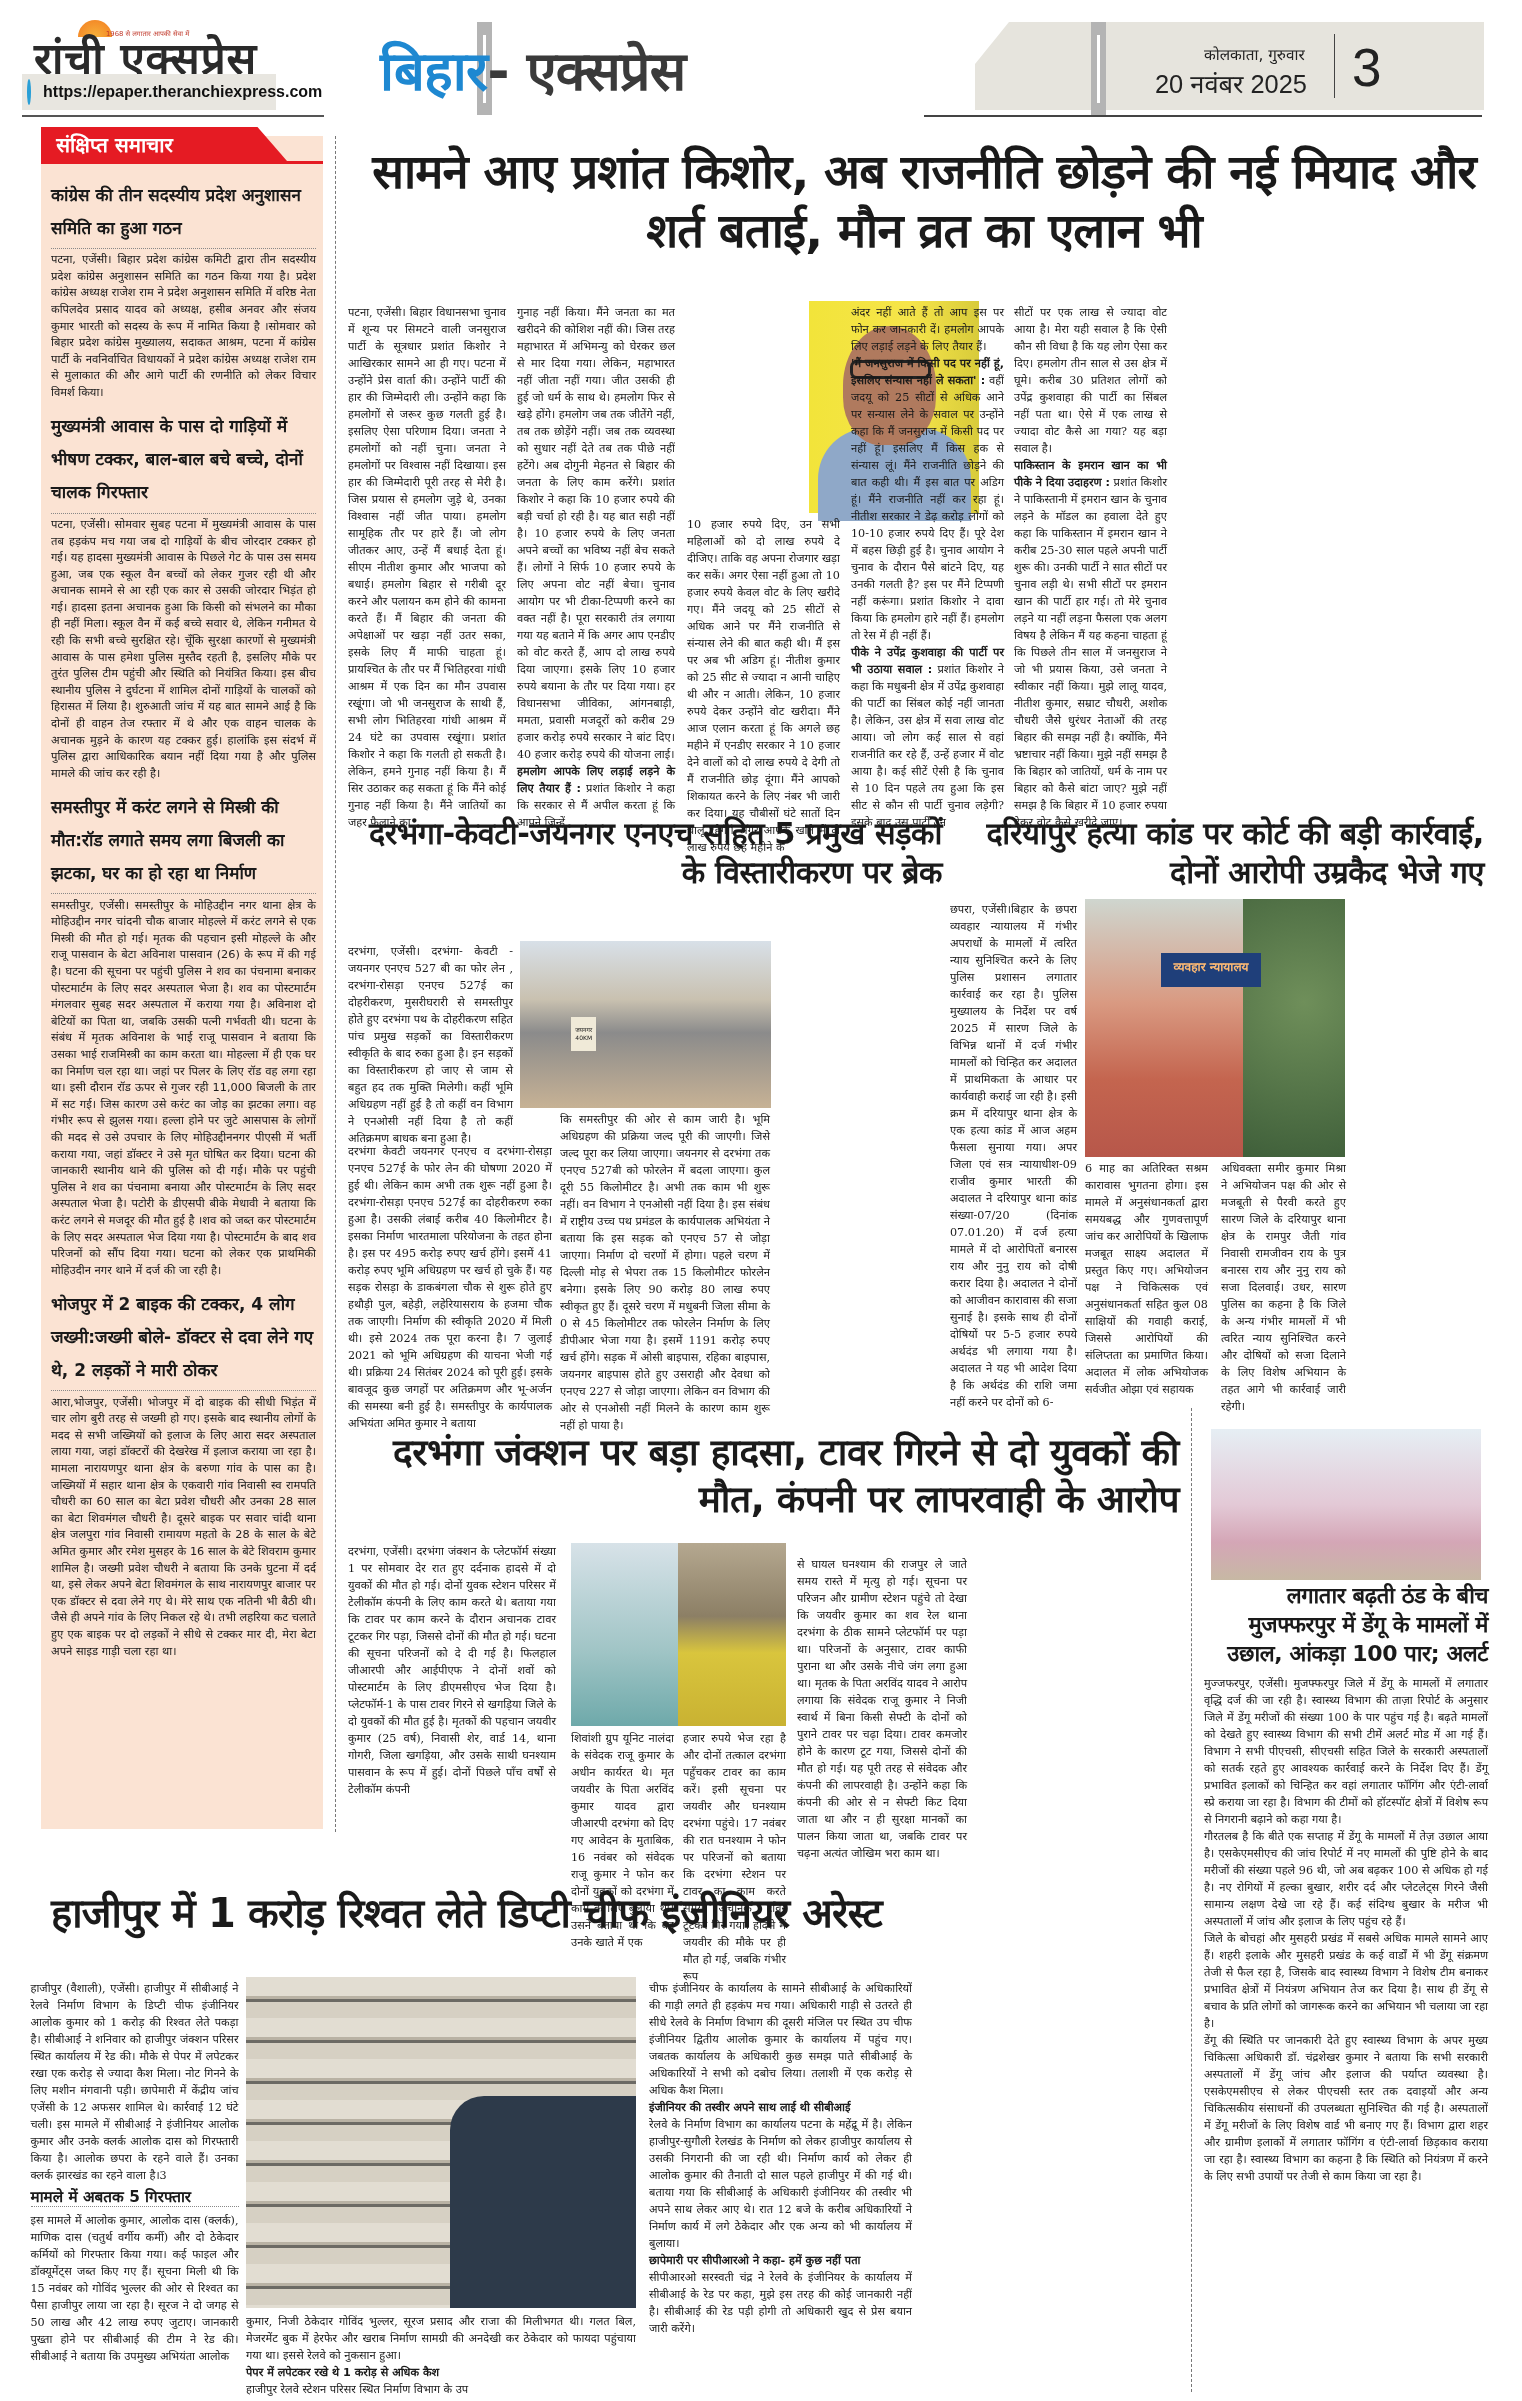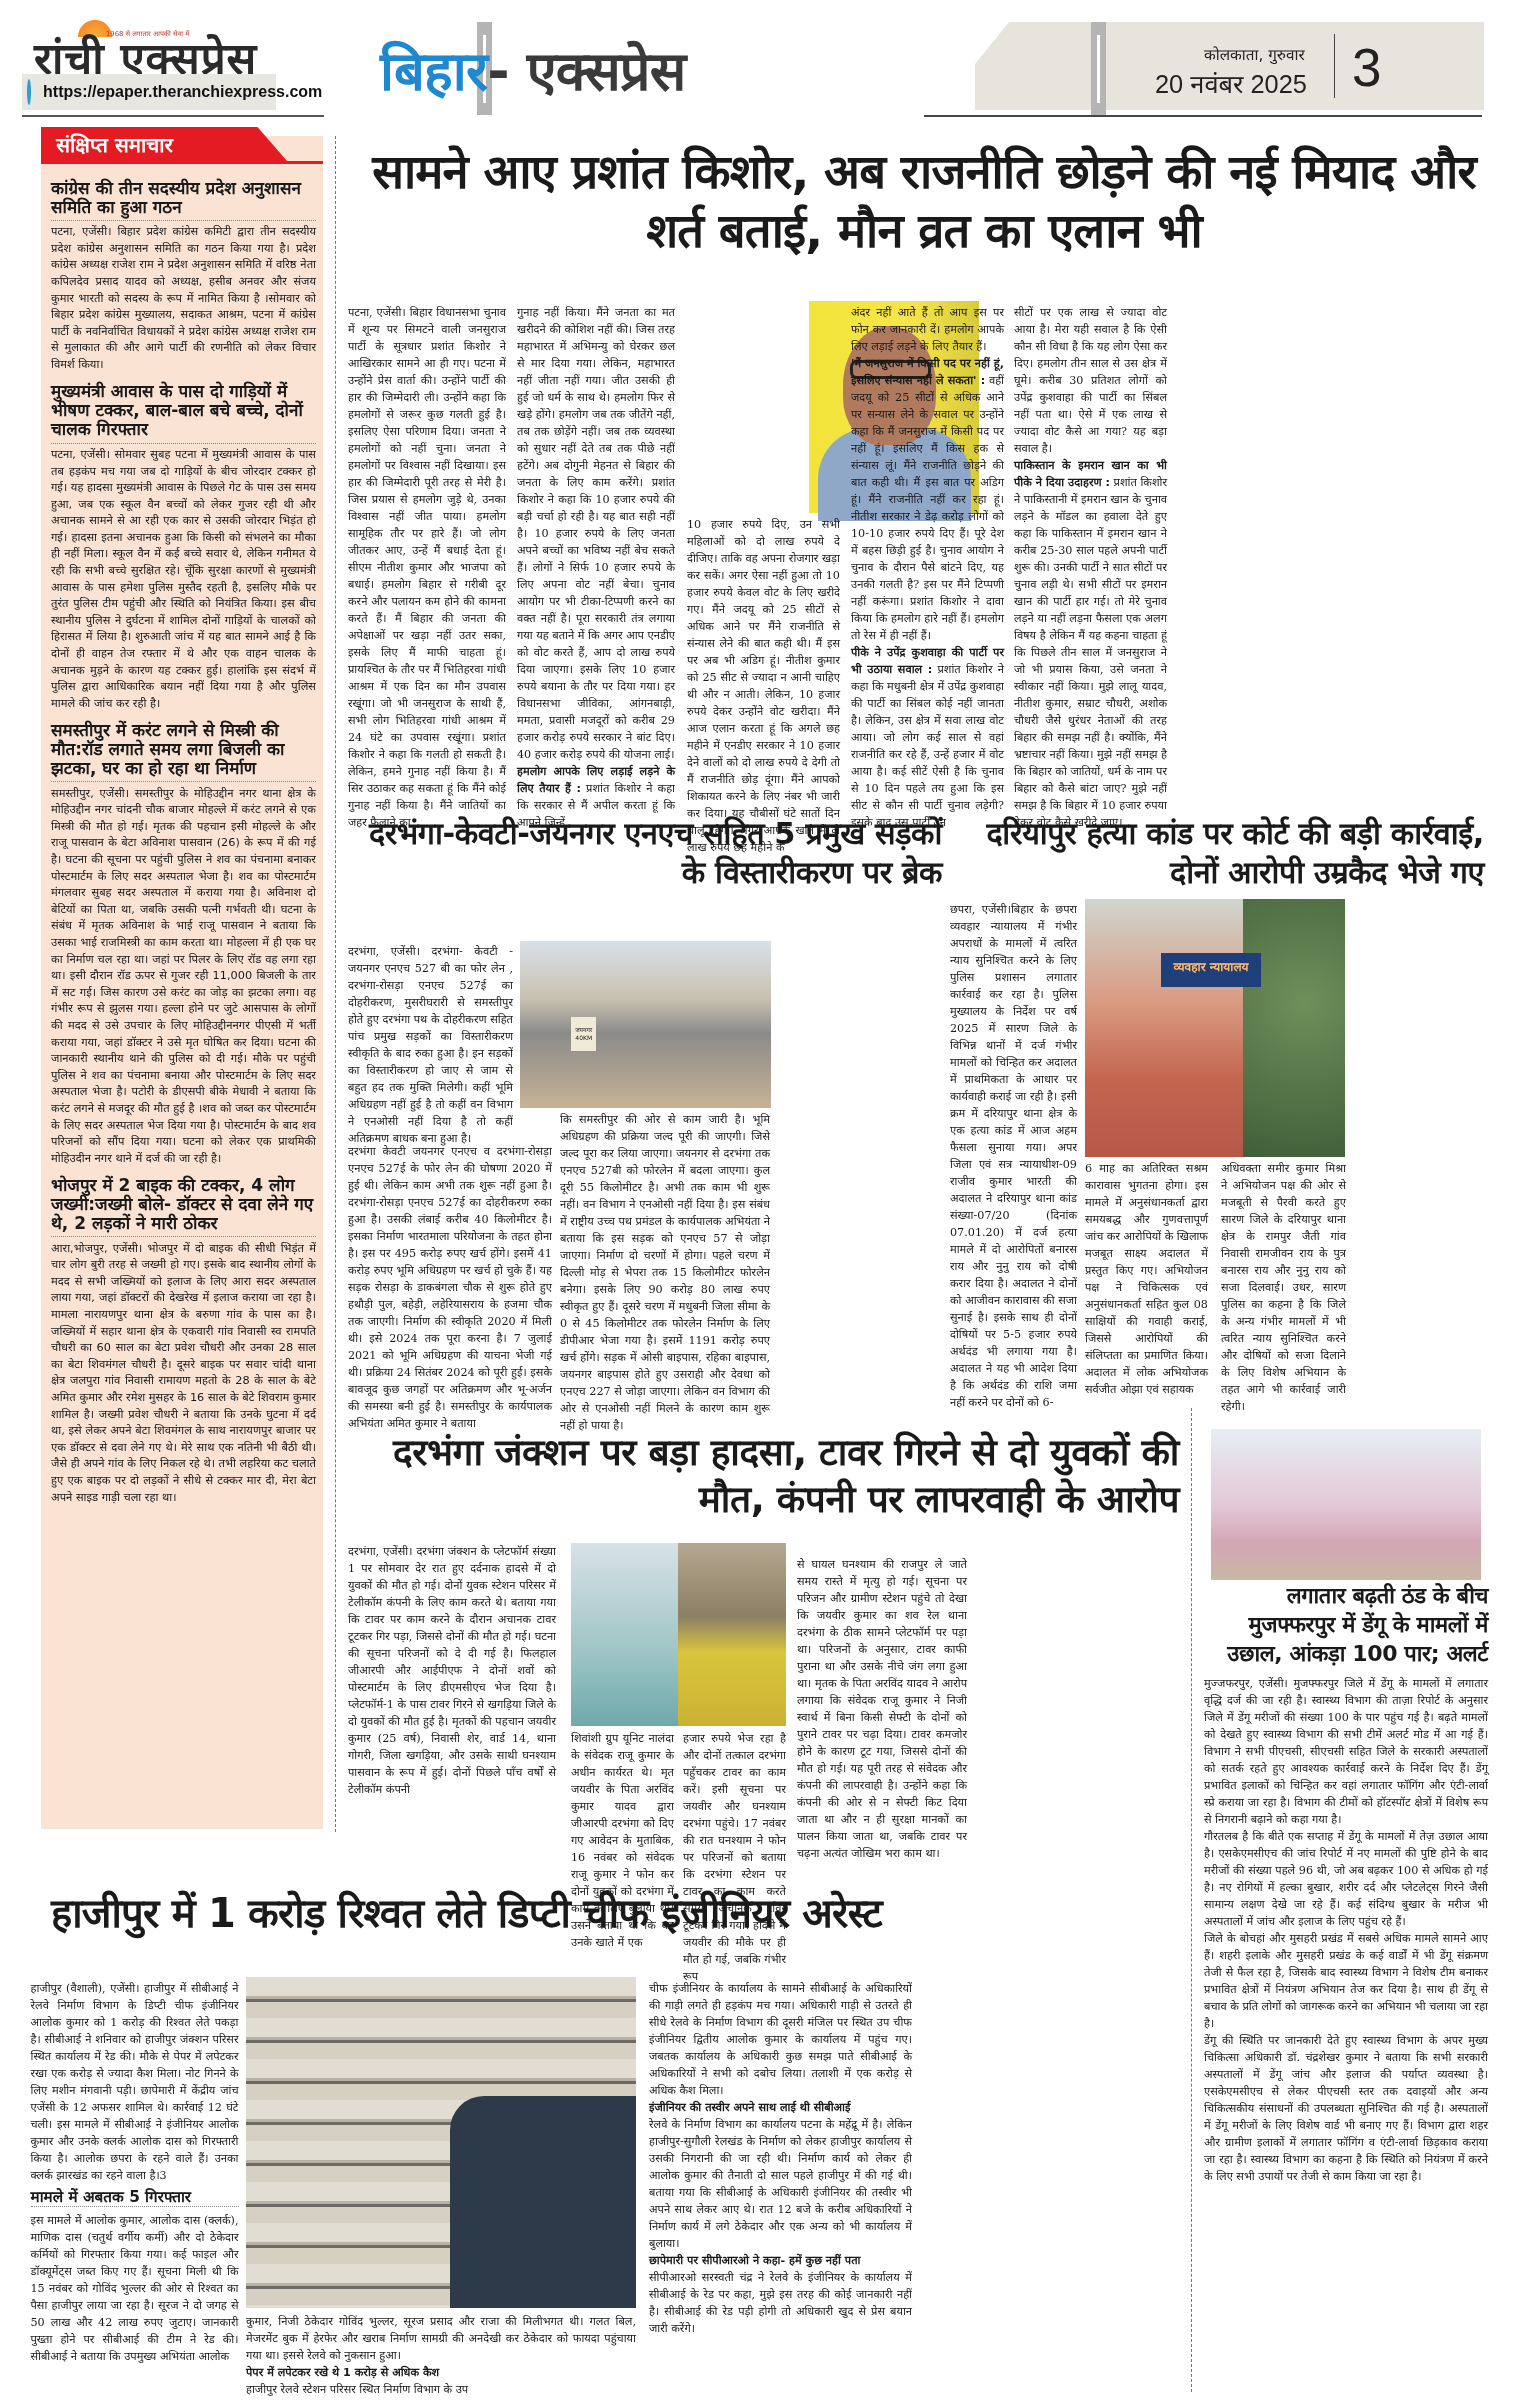--- a/index.html
+++ b/index.html
@@ -21,21 +21,21 @@
 .date-city{left:1204px;top:44px;font-size:15.3px;color:#222}
 .date-date{left:1155px;top:66px;font-size:25.4px;color:#222;font-family:Liberation Sans, sans-serif}
 .date-sep{left:1334px;top:34px;width:0.8px;height:64px;background:#444}
 .page-no{left:1352px;top:37px;font-size:53px;color:#222;font-family:"Liberation Sans",sans-serif}
 .date-rule{left:924px;top:115px;width:558px;height:1.7px;background:#444}
 
 .brief{left:41px;top:136px;width:282px;height:1693px;background:#fbe3d3}
 .brief-tab{left:41px;top:127px;width:246px;height:34px;background:#e51b23;clip-path:polygon(0 0,88% 0,100% 100%,0 100%);color:#fff;font-weight:bold;font-size:20.4px;padding:3.4px 15.3px}
 .brief-line{left:41px;top:161px;width:282px;height:2.5px;background:#e51b23}
 .brief-col{left:51px;top:170px;width:265px}
-.bh{font-weight:bold;font-size:17px;line-height:19px;margin:8.5px 0 3.4px;border-bottom:0.8px dotted #888;padding-bottom:3.4px}
+.bh{font-weight:bold;font-size:17px;line-height:33px;margin:8.5px 0 3.4px;border-bottom:0.8px dotted #888;padding-bottom:3.4px}
 .bp{font-size:11.3px;line-height:16.6px;text-align:justify}
 .dotv{border-left:0.8px dashed #777}
 
 .main-head{left:356px;top:142px;width:1136px;text-align:center;font-weight:bold;font-size:47px;line-height:59px;letter-spacing:-0.8px}
 .txt{font-size:11.2px;line-height:17px;text-align:justify;font-family:"DejaVu Serif",serif}
 .txt b{font-family:"DejaVu Sans",sans-serif}
 .photo{background:#888;overflow:hidden}
 .pk-photo{left:809px;top:301px;width:170px;height:212px;background:linear-gradient(90deg,#f2e43a 0,#f6e54a 60%,#d8cb3a 100%)}
 .pk-face{position:absolute;left:34px;top:25.4px;width:93px;height:119px;border-radius:50% 50% 40% 40%;background:#b07a5e}
 .pk-shirt{position:absolute;left:8.5px;top:127px;width:153px;height:93px;border-radius:51px 51px 0 0;background:#8fa8c8}

